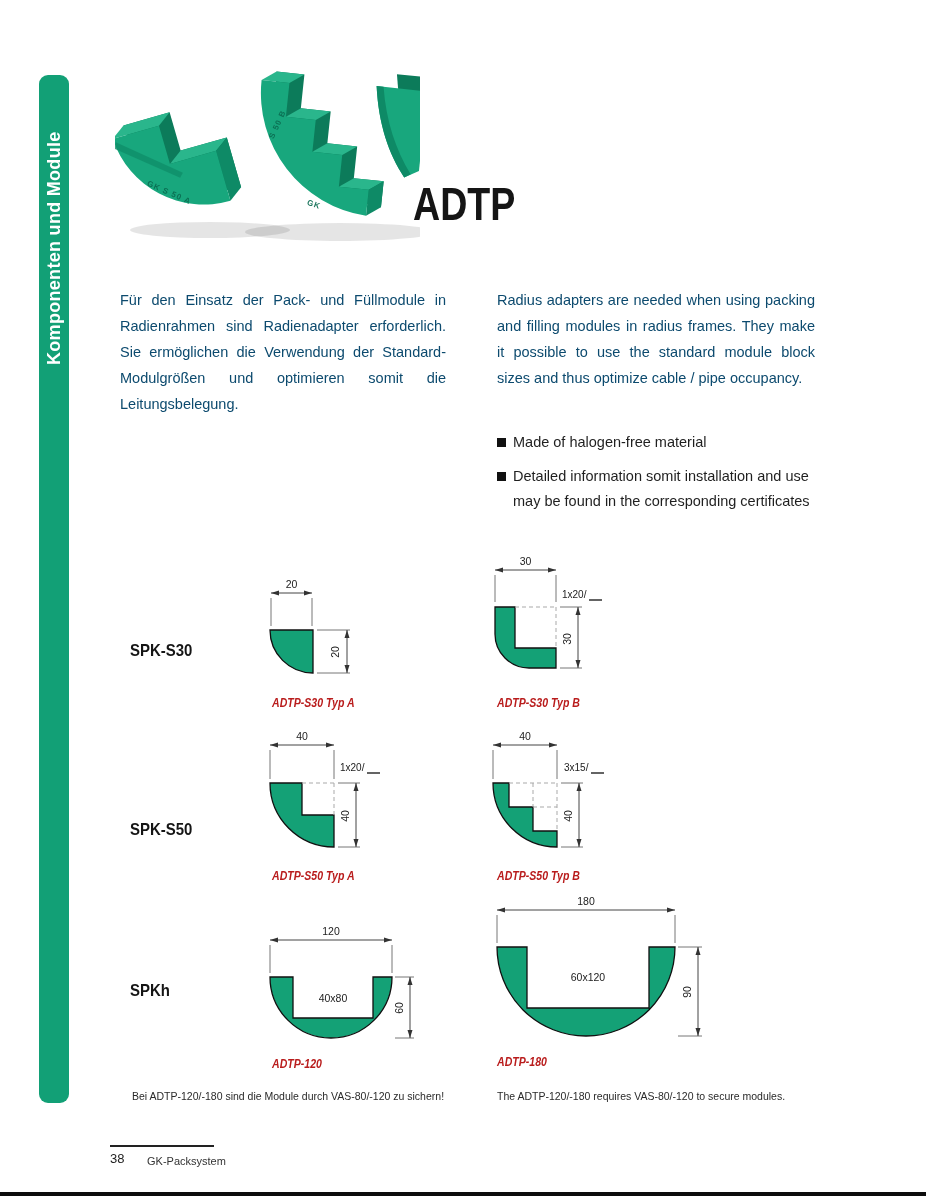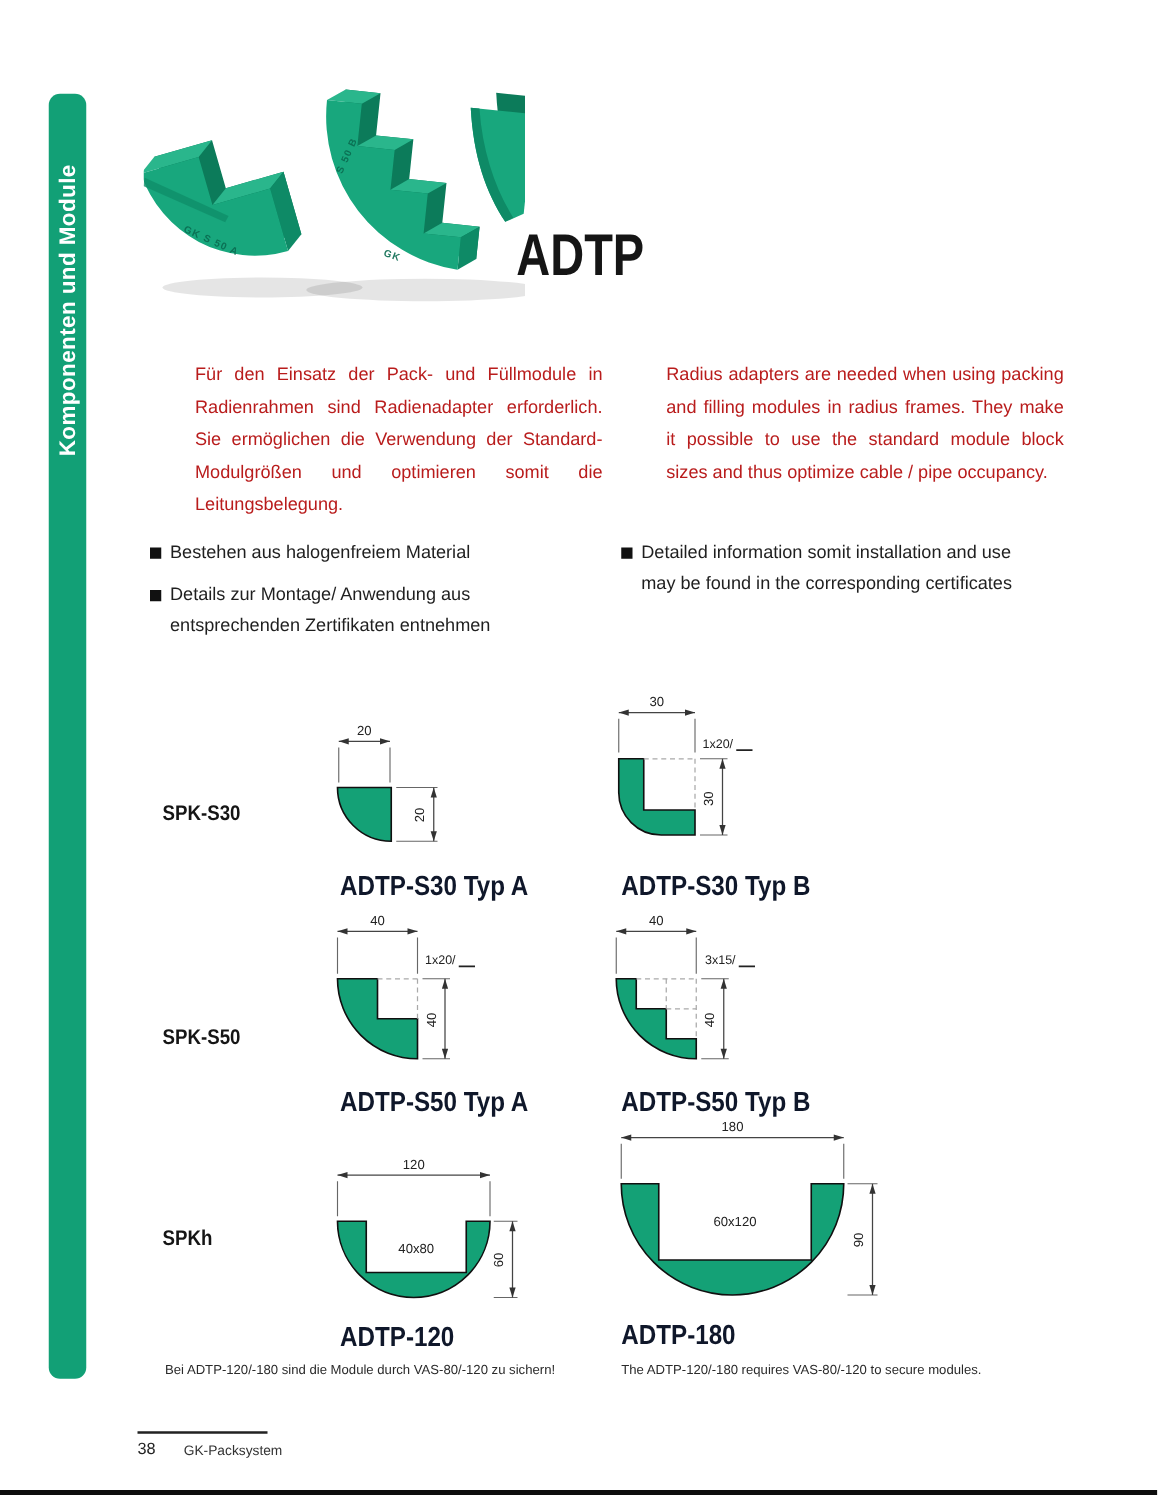--- a/index.html
+++ b/index.html
@@ -12,30 +12,30 @@
   .sidebar-label{left:0;top:0;width:30px;height:290px;
       writing-mode:vertical-rl;transform:rotate(180deg);
       font-size:18px;font-weight:700;color:#fff;line-height:30px;
       letter-spacing:.3px;white-space:nowrap;}
 
   
   .title{left:413px;top:176px;font-size:47px;font-weight:800;color:#151515;
       transform:scaleX(.8);transform-origin:0 0;letter-spacing:0;}
 
   
-  .para{width:326px;font-size:14.5px;line-height:26px;text-align:justify;color:#b91c1c;margin-left:36px;}
+  .para{width:326px;font-size:14.5px;line-height:26px;text-align:justify;color:#0c4a6e;}
 
   
   .bullets{width:334px;}
   .bullet{display:flex;margin-bottom:9px;line-height:25px;font-size:14.5px;color:#1f1f1f;}
   .sq{flex:0 0 9px;width:9px;height:9px;background:#111;margin:8px 7px 0 0;}
 
   
   .modlbl{font-size:17px;font-weight:700;color:#151515;}
-  .caption{font-size:22px;font-weight:700;color:#0f172a;}
+  .caption{font-size:12px;font-weight:700;color:#b91c1c;font-style:italic;}
   .cond{display:inline-block;transform:scaleX(.88);transform-origin:0 50%;white-space:nowrap;}
 
   
   .shape{fill:#14a176;stroke:#101010;stroke-width:1.3;}
   .dim{stroke:#444;stroke-width:1;}
   .ext{stroke:#666;stroke-width:.9;}
   .dash{stroke:#a9a9a9;stroke-width:1;stroke-dasharray:4 3;fill:none;}
   .arr{fill:#333;}
   .dimtxt{font:10.5px "Liberation Sans",sans-serif;fill:#222;}
   .notetxt{font:10px "Liberation Sans",sans-serif;fill:#222;}
@@ -92,31 +92,25 @@
       <path d="M2,4 L58,52 L54,56 L-1,10 Z" fill="#0f8f69" opacity=".8"></path>
       <text class="embtxt" x="18" y="62" transform="rotate(40 30 60)">GK S 50 A</text>
     </g>
   </svg>
 
   <div class="abs title">ADTP</div>
 
   <div class="abs para" style="left:120px;top:287px;">Für den Einsatz der Pack- und Füllmodule in Radienrahmen sind Radienadapter erforderlich. Sie ermöglichen die Verwendung der Standard-Modulgrößen und optimieren somit die Leitungsbelegung.</div>
   <div class="abs para" style="left:497px;top:287px;width:318px;">Radius adapters are needed when using packing and filling modules in radius frames. They make it possible to use the standard module block sizes and thus optimize cable / pipe occupancy.</div>
 
-  <div class="abs bullets" style="left:120px;top:430px;">
+  <div class="abs bullets" style="left:497px;top:430px;">
     <div class="bullet">
       <span class="sq"></span>
-      <span>Bestehen aus halogenfreiem Material</span>
+      <span>Made of halogen-free material</span>
     </div>
-    <div class="bullet">
-      <span class="sq"></span>
-      <span>Details zur Montage/ Anwendung aus entsprechenden Zertifikaten entnehmen</span>
-    </div>
-  </div>
-  <div class="abs bullets" style="left:497px;top:430px;">
     <div class="bullet">
       <span class="sq"></span>
       <span>Detailed information somit installation and use may be found in the corresponding certificates</span>
     </div>
   </div>
 
   <div class="abs modlbl" style="left:130px;top:641px;">
     <span class="cond">SPK-S30</span></div>
   <div class="abs modlbl" style="left:130px;top:820px;">
     <span class="cond">SPK-S50</span></div>

